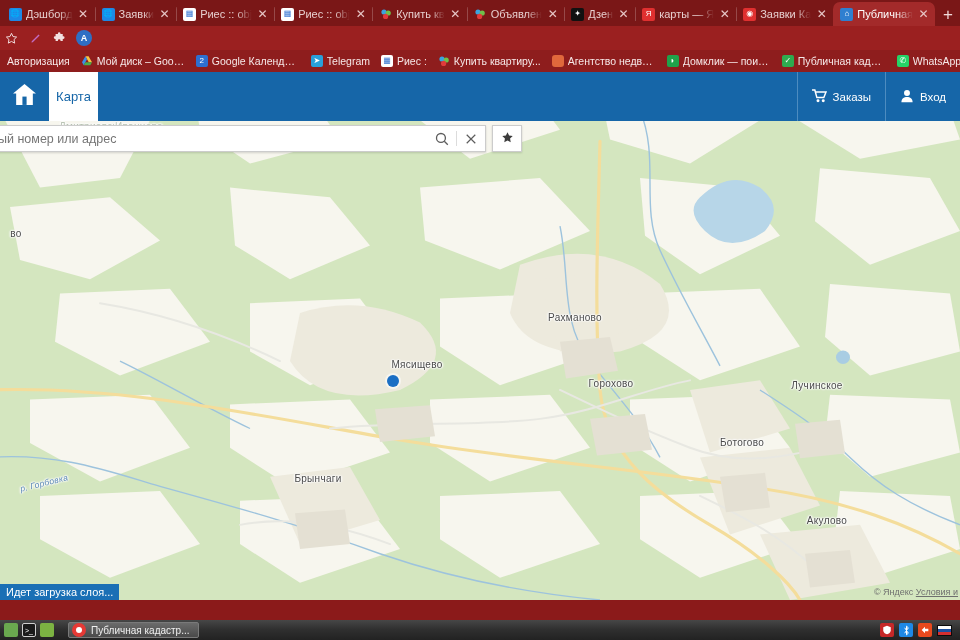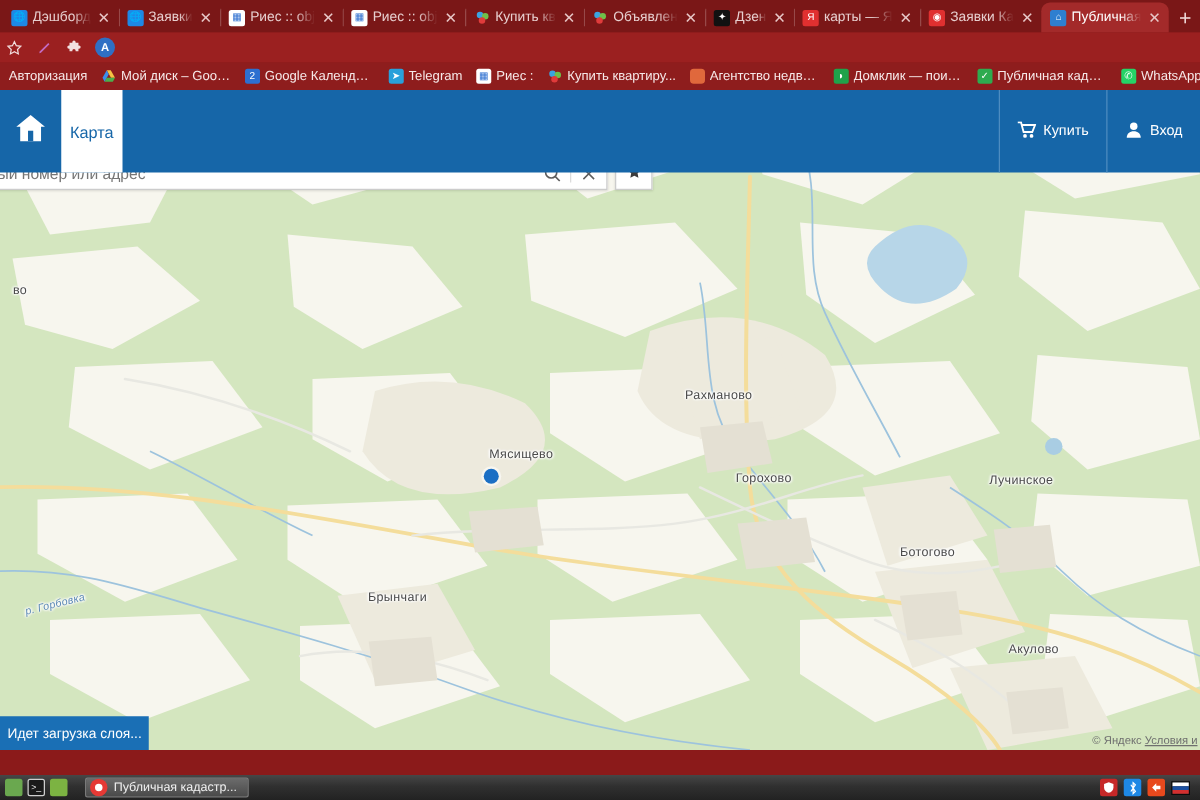--- a/index.html
+++ b/index.html
@@ -87,21 +87,21 @@
             display: flex; align-items: center; justify-content: center;
             font-size: 8px; color: #fff; line-height: 1; overflow: hidden; }
   .bm-label { max-width: 88px; overflow: hidden; text-overflow: ellipsis; }
 
   
   .page { position: absolute; top: 72px; left: 0; right: 0; bottom: 20px;
           background: #e9ecd6; overflow: hidden; }
 
   
   .site-header {
-    position: absolute; top: 0; left: 0; right: 0; height: 66px;
+    position: absolute; top: 0; left: 0; right: 0; height: 49px;
     background: #1666a8; display: flex; align-items: stretch; z-index: 30;
   }
   .sh-home { width: 49px; display: flex; align-items: center; justify-content: center; }
   .sh-tab {
     width: 49px; background: #fff; color: #1666a8; font-size: 13px;
     display: flex; align-items: center; justify-content: center;
   }
   .sh-spacer { flex: 1 1 auto; }
   .sh-btn {
     display: flex; align-items: center; gap: 6px; padding: 0 14px;
@@ -144,21 +144,21 @@
     background: #1b6fc4; transform: translate(-50%, -50%);
     box-shadow: 0 0 0 2px rgba(255,255,255,.55);
   }
 
   .watermark {
     position: absolute; left: 6px; bottom: 28px; font-size: 30px;
     font-weight: bold; color: rgba(255,255,255,.72); letter-spacing: 1px;
     pointer-events: none; z-index: 12;
   }
   .loading-bar {
-    position: absolute; left: 0; bottom: 0; height: 27px;
+    position: absolute; left: 0; bottom: 0; height: 16px;
     background: #1a6fb5; color: #fff; font-size: 11px; padding: 0 6px;
     display: flex; align-items: center; z-index: 20;
   }
   .attribution {
     position: absolute; right: 2px; bottom: 3px; font-size: 9px;
     color: #6f6f6f; z-index: 20; white-space: nowrap;
   }
   .attribution u { text-decoration: underline; }
 
   
@@ -445,21 +445,21 @@
         </div>
         <div class="sh-spacer"></div>
         <div class="sh-btn">
           <span>
             <svg width="15" height="14" viewBox="0 0 16 15" aria-hidden="true">
               <path d="M0 1h3l2.2 8.2h7.4L15 3.2H4.2" fill="none" stroke="#fff" stroke-width="1.6"></path>
               <circle cx="6.4" cy="12.6" r="1.6" fill="#fff"></circle>
               <circle cx="12" cy="12.6" r="1.6" fill="#fff"></circle>
             </svg>
           </span>
-          <span>Купить</span>
+          <span>Заказы</span>
         </div>
         <div class="sh-btn">
           <span>
             <svg width="14" height="14" viewBox="0 0 16 16" aria-hidden="true">
               <circle cx="8" cy="4.6" r="3.4" fill="#fff"></circle>
               <path d="M1.6 15c0-3.6 2.8-5.8 6.4-5.8S14.4 11.4 14.4 15z" fill="#fff"></path>
             </svg>
           </span>
           <span>Вход</span>
         </div>

